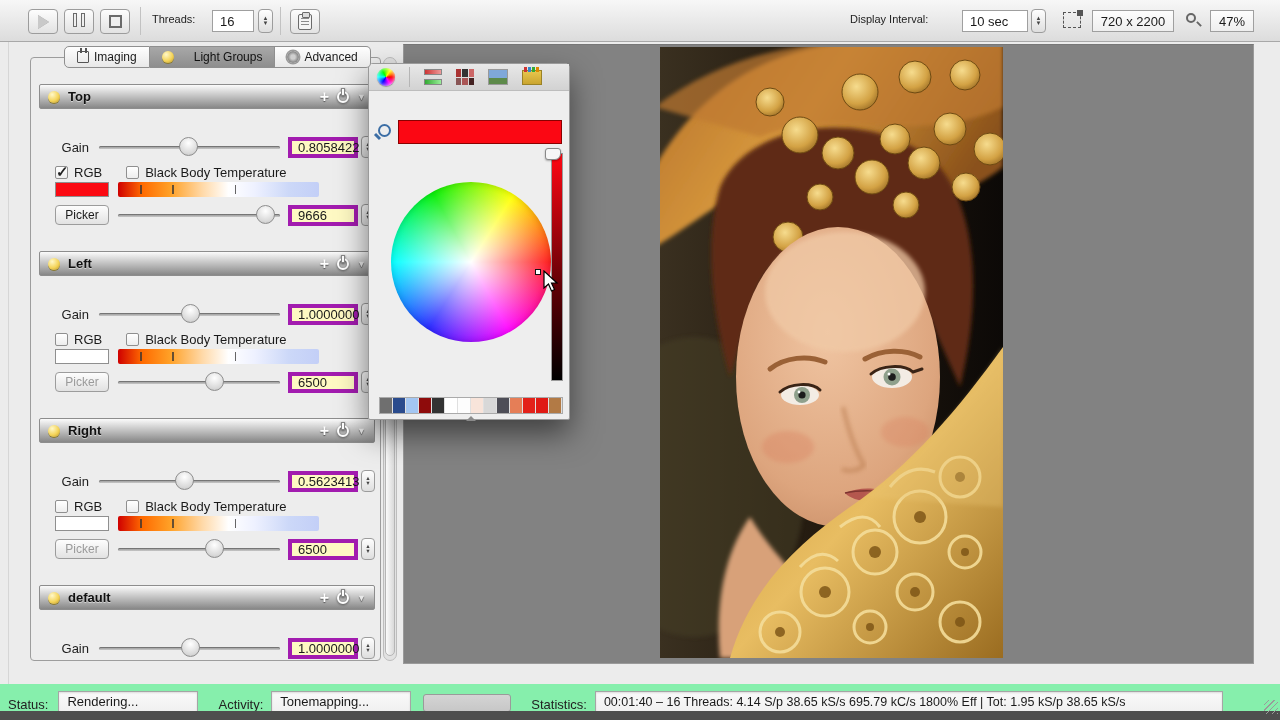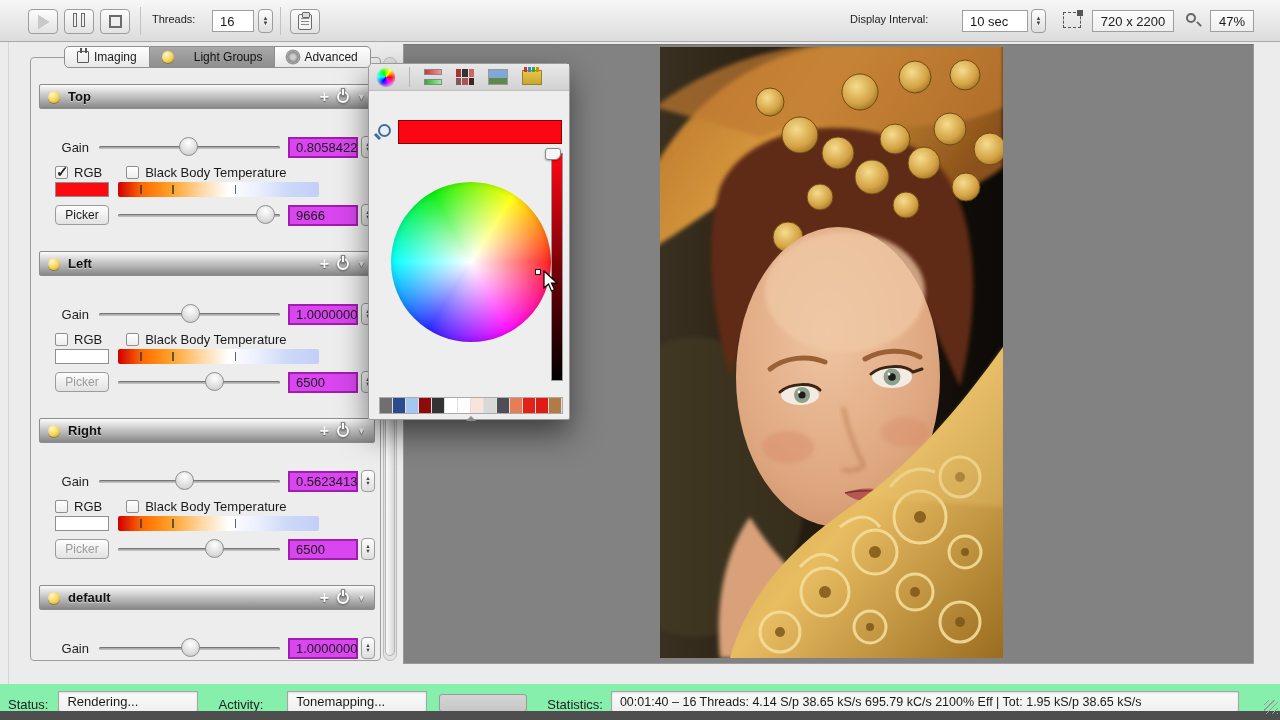--- a/index.html
+++ b/index.html
@@ -53,21 +53,21 @@
   .pwr-ic { width:12px; height:12px; border:2px solid #fff; border-radius:50%; position:relative; filter:drop-shadow(0 1px 1px #555); }
   .pwr-ic:after { content:""; position:absolute; left:3px; top:-4px; width:2px; height:6px; background:#fff; box-shadow:0 0 0 1px rgba(135,135,135,1); }
   .chev-ic { color:#e8e8e8; font-size:9px; text-shadow:0 1px 1px #444; }
 
   .row { position:absolute; left:0; width:336px; height:22px; display:flex; align-items:center; }
   .rlabel { width:60px; text-align:right; padding-right:10px; font-size:13px; color:#222; }
   .slider { position:relative; flex:1; height:22px; margin-right:8px; }
   .slider .track { position:absolute; left:0; right:0; top:10px; height:3px; background:linear-gradient(#9a9a9a,#c6c6c6); border-radius:2px; box-shadow:inset 0 1px 1px rgba(0,0,0,.3); }
   .slider .thumb { position:absolute; top:1px; width:19px; height:19px; margin-left:-9px; border-radius:50%;
     background:radial-gradient(circle at 50% 30%, #ffffff, #d8d8d8 70%, #b8b8b8); border:1px solid #8e8e8e; }
-  .vfield { width:70px; height:21px; border:2px solid #a21caf; background:#d946ef; display:flex; align-items:center; padding-left:6px; font-size:13px; }
+  .vfield { width:70px; height:21px; border:4px solid #a21caf; background:#fef9c3; display:flex; align-items:center; padding-left:6px; font-size:13px; }
   .sstep { width:14px; height:22px; margin-left:3px; border:1px solid #9c9c9c; border-radius:4px;
     background:linear-gradient(#fefefe,#dedede); display:flex; flex-direction:column; align-items:center; justify-content:center; font-size:5.5px; color:#444; line-height:5px; }
   .cb { width:13px; height:13px; border:1px solid #8f8f8f; border-radius:2px; background:linear-gradient(#fff,#ededed); margin-right:6px; position:relative; }
   .cb.checked:after { content:"✓"; position:absolute; left:0px; top:-4px; font-size:15px; font-weight:bold; color:#222; }
   .cblabel { font-size:13px; margin-right:24px; }
   .swatch { width:54px; height:15px; border:1px solid #8f8f8f; }
   .tempbar { flex:1; height:15px; margin-left:9px; margin-right:56px; border-radius:2px; position:relative;
     background:linear-gradient(to right,#cf0000,#ff6a00 12%,#ffa127 26%,#ffd9a8 42%,#ffffff 55%,#eef1ff 68%,#ccd8f8 85%,#c3cff7 100%); }
   .tick { position:absolute; top:3px; width:1.5px; height:9px; background:#333; opacity:.75; }
   .pickerbtn { width:54px; height:20px; border:1px solid #9c9c9c; border-radius:4px; background:linear-gradient(#fdfdfd,#e2e2e2);
@@ -568,23 +568,23 @@
 <svg id="cursor" viewBox="0 0 16 24">
   <path d="M1,1 L1,18 L5.5,14 L8.5,21 L11.5,19.5 L8.5,13 L14,13 Z" fill="#fff" stroke="#000" stroke-width="1.2"></path>
 </svg>
 
 <div id="statusbar">
   <span class="slab" style="margin-left:8px;">Status:</span>
   <div class="sfield" style="width:140px; margin-left:10px;">
       <span>Rendering...</span>
     </div>
   <span class="slab" style="margin-left:20px;">Activity:</span>
-  <div class="sfield" style="width:140px; margin-left:24px;">
+  <div class="sfield" style="width:140px; margin-left:8px;">
       <span>Tonemapping...</span>
     </div>
   <div id="progress" style="margin-left:12px;"></div>
   <span class="slab" style="margin-left:20px;">Statistics:</span>
   <div class="sfield" style="width:628px; margin-left:8px; font-size:12.5px;">
-      <span>00:01:40 – 16 Threads: 4.14 S/p 38.65 kS/s 695.79 kC/s 2100% Eff | Tot: 1.95 kS/p 38.65 kS/s</span>
+      <span>00:01:40 – 16 Threads: 4.14 S/p 38.65 kS/s 695.79 kC/s 1800% Eff | Tot: 1.95 kS/p 38.65 kS/s</span>
     </div>
 </div>
 <div id="bottomstrip"></div>
 <div id="grip"></div>
 
 </body></html>

